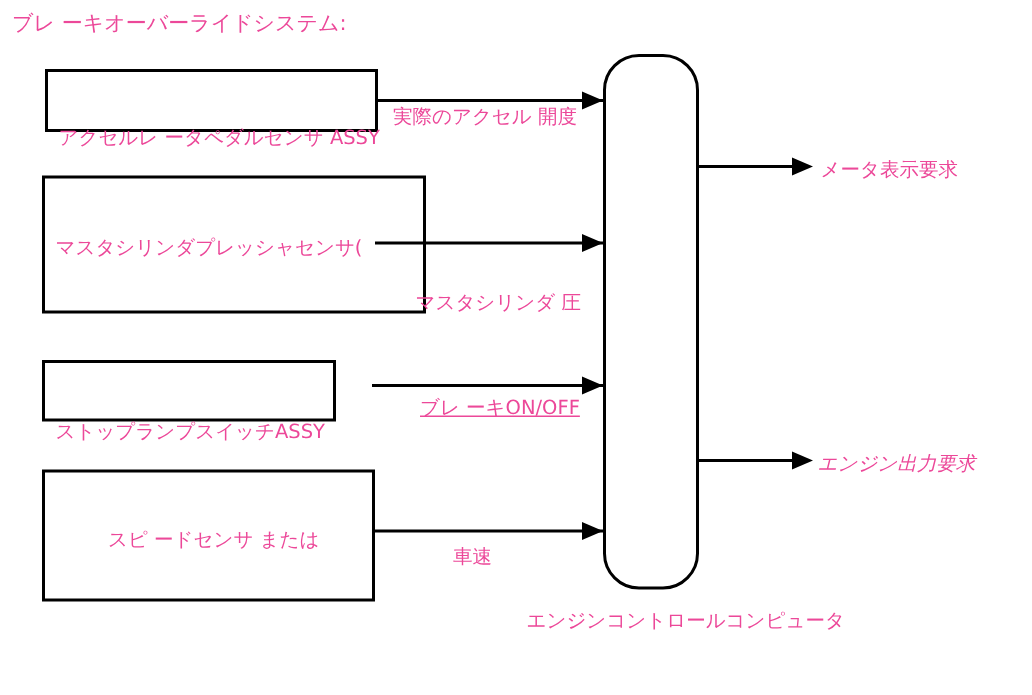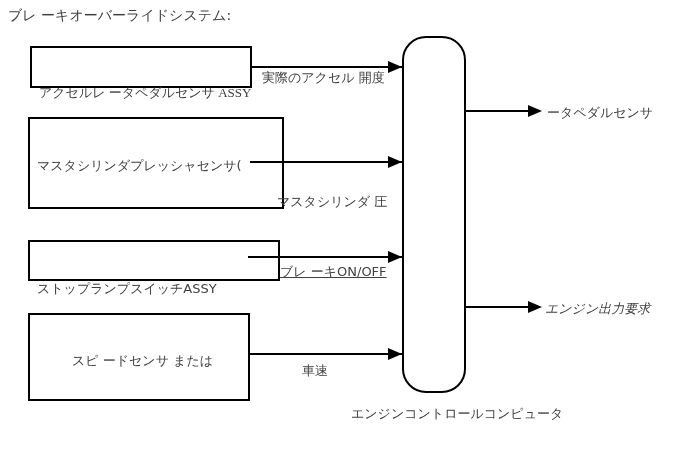--- a/index.html
+++ b/index.html
@@ -6,21 +6,21 @@
     margin: 0;
     padding: 0;
     background: #ffffff;
   }
   .canvas {
     position: relative;
     width: 688px;
     height: 463px;
     background: #ffffff;
     font-family: "DejaVu Sans", sans-serif;
-    color: #404040;
+    color: #ec4899;
     overflow: hidden;
   }
   .title {
     position: absolute;
     left: 8px;
     top: 7px;
     font-size: 14px;
     white-space: pre;
   }
   .box {
@@ -64,29 +64,29 @@
     white-space: pre;
   }
 </style>
 </head>
 <body>
 
 <div class="canvas">
 
   <div class="title">ブレ ーキオーバーライドシステム:</div>
 
-  <div class="box" style="left:30px; top:46px; width:222px; height:42px;font-family:Liberation Serif, serif;">
+  <div class="box" style="left:30px; top:46px; width:222px; height:42px;">
     <span>アクセルレ ータペダルセンサ ASSY</span>
   </div>
 
   <div class="box" style="left:28px; top:117px; width:256px; height:92px; padding-top:7px;">
     <span>マスタシリンダプレッシャセンサ(</span>
   </div>
 
-  <div class="box" style="left:28px; top:240px; width:252px; height:41px; padding-top:7px;">
+  <div class="box" style="left:28px; top:240px; width:196px; height:41px; padding-top:7px;">
     <span>ストップランプスイッチASSY</span>
   </div>
 
   <div class="box" style="left:28px; top:313px; width:222px; height:88px; padding-top:6px;text-align:center;">
     <span>スピ ードセンサ または</span>
   </div>
 
   <div class="hline" style="left:252px; top:66px; width:150px;"></div>
   <div class="ah" style="left:388px; top:61px;"></div>
   <div class="lbl" style="left:262px; top:69px;text-align:right;">実際のアクセル 開度</div>
@@ -101,19 +101,19 @@
 
   <div class="hline" style="left:250px; top:353px; width:152px;"></div>
   <div class="ah" style="left:388px; top:348px;"></div>
   <div class="lbl" style="left:302px; top:362px;">車速</div>
 
   <div class="pill"></div>
   <div class="lbl" style="left:351px; top:405px;">エンジンコントロールコンピュータ</div>
 
   <div class="hline" style="left:466px; top:110px; width:64px;"></div>
   <div class="ah" style="left:528px; top:105px;"></div>
-  <div class="lbl" style="left:547px; top:104px;">ータペダルセンサ</div>
+  <div class="lbl" style="left:547px; top:104px;">メータ表示要求</div>
 
   <div class="hline" style="left:466px; top:306px; width:64px;"></div>
   <div class="ah" style="left:528px; top:301px;"></div>
   <div class="lbl" style="left:545px; top:300px;font-style:italic;">エンジン出力要求</div>
 
 </div>
 
 </body></html>

